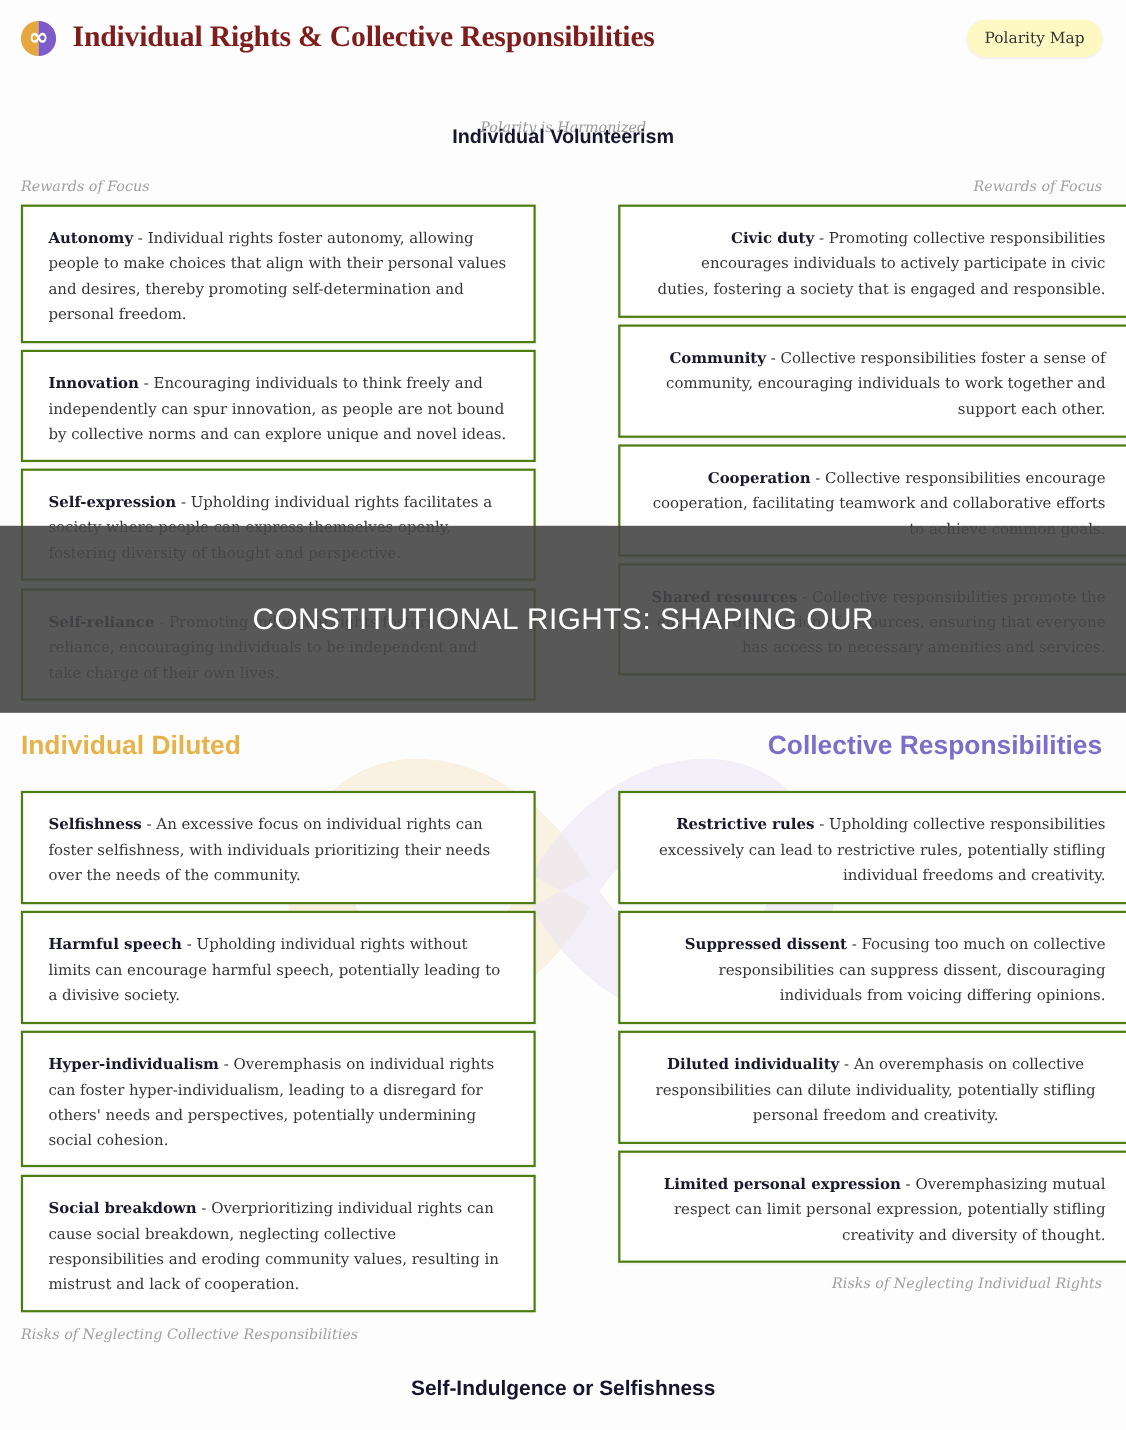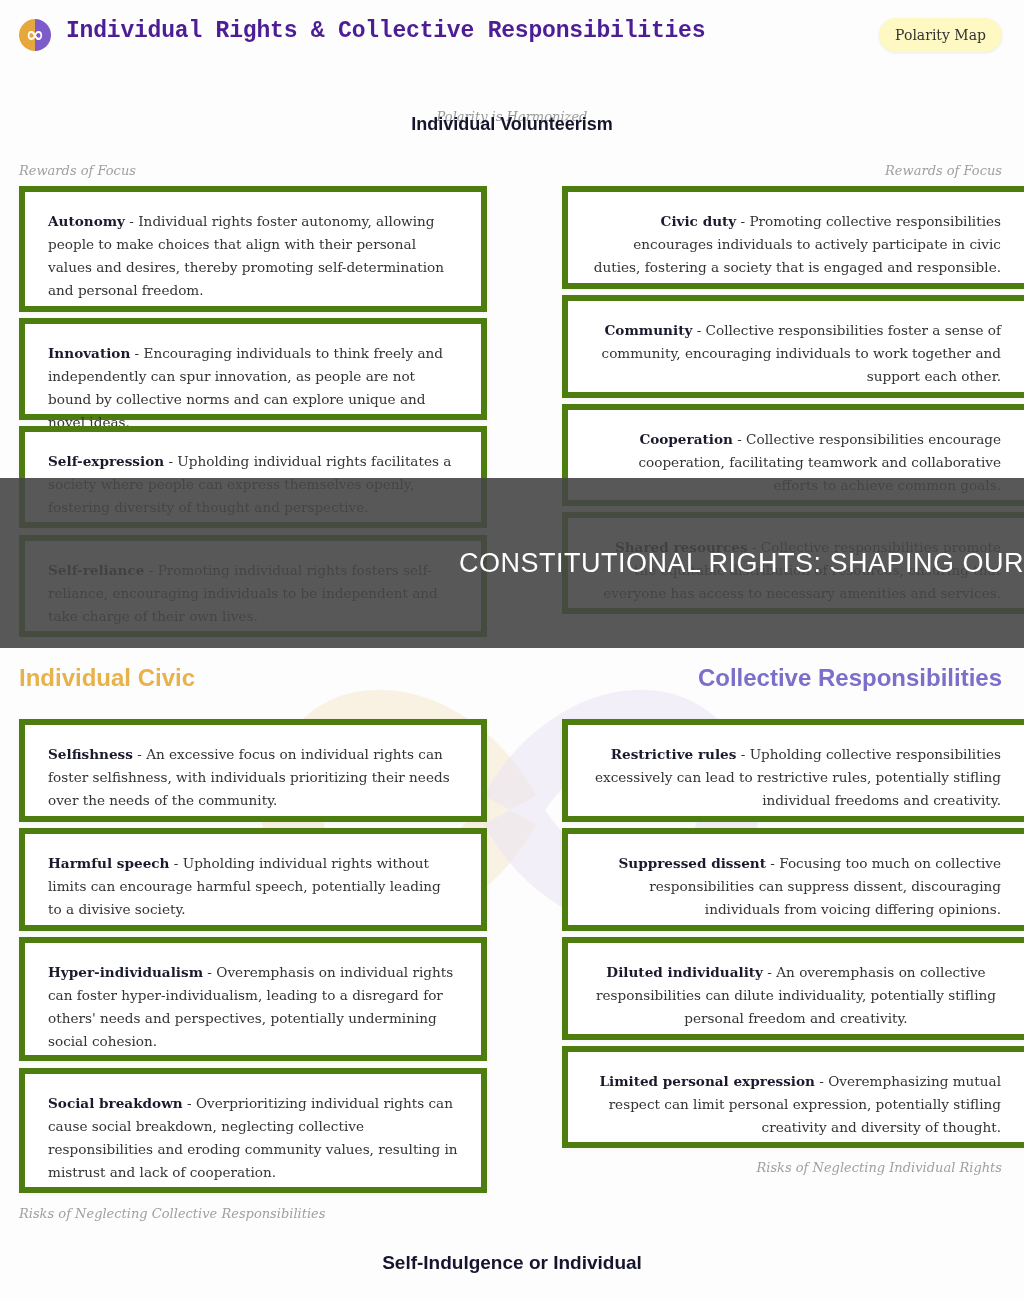--- a/index.html
+++ b/index.html
@@ -4,41 +4,41 @@
 <style>
   * { box-sizing: border-box; margin: 0; padding: 0; }
   html, body { width: 1024px; height: 1300px; background: #fdfdfd; overflow: hidden; }
   body { position: relative; font-family: "DejaVu Serif", serif; color: #2a2a35; }
 
   .header { position: absolute; left: 0; top: 0; width: 1024px; height: 70px; }
   .logo { position: absolute; left: 19px; top: 19px; width: 32px; height: 32px; border-radius: 50%; overflow: hidden; display: flex; }
   .logo .l { width: 50%; height: 100%; background: #e6a83c; }
   .logo .r { width: 50%; height: 100%; background: #7d5bc9; }
   .logo .inf { position: absolute; left: 0; top: 0; width: 32px; height: 32px; display: flex; align-items: center; justify-content: center; color: #fff; font-family: "DejaVu Sans", sans-serif; font-size: 22px; font-weight: bold; line-height: 32px; }
-  .title { position: absolute; left: 66px; top: 18px; font-family: Liberation Mono, monospace; font-weight: bold; font-size: 23px; color: #4c1d95; letter-spacing: -0.2px; }
+  .title { position: absolute; left: 66px; top: 18px; font-family: Liberation Serif, serif; font-weight: bold; font-size: 27px; color: #7f1d1d; letter-spacing: -0.2px; }
   .pill { position: absolute; right: 22px; top: 18px; height: 34px; padding: 0 16px; border-radius: 17px; background: #fef9c3; box-shadow: 0 1px 3px rgba(0,0,0,0.08); font-family: "DejaVu Serif", serif; font-size: 14px; color: #333; display: flex; align-items: center; }
 
   .subtitle { position: absolute; left: 0; width: 1024px; text-align: center; top: 94px; font-style: italic; font-size: 13px; color: #999; font-family: "DejaVu Serif", serif; margin-top: 15px; }
   .top-heading { position: absolute; left: 0; width: 1024px; text-align: center; top: 114px; font-family: "Liberation Sans", sans-serif; font-weight: bold; font-size: 18px; color: #15152e; }
 
   .cap { position: absolute; font-style: italic; font-size: 13px; color: #a0a0a0; font-family: "DejaVu Serif", serif; }
 
-  .card { position: absolute; background: #ffffff; border: 6px solid #4d7c0f; box-shadow: 0 1px 4px rgba(0,0,0,0.05); padding: 18px 23px 0 23px; font-size: 13.6px; line-height: 23px; color: #333; }
+  .card { position: absolute; background: #ffffff; border: 2px solid #4d7c0f; box-shadow: 0 1px 4px rgba(0,0,0,0.05); padding: 18px 23px 0 23px; font-size: 13.6px; line-height: 23px; color: #333; }
   .card.right { text-align: right; }
   .card b { color: #1a1a2e; }
 
   .col-left { left: 19px; width: 468px; }
   .col-right { left: 562px; width: 468px; }
 
   .sec-heading { position: absolute; top: 664px; font-family: "Liberation Sans", sans-serif; font-weight: bold; font-size: 24px; }
   .bg-infinity { position: absolute; left: 250px; top: 640px; width: 520px; height: 340px; pointer-events: none; }
 
   .bottom-heading { position: absolute; left: 0; width: 1024px; text-align: center; top: 1252px; font-family: "Liberation Sans", sans-serif; font-weight: bold; font-size: 19px; color: #15152e; }
 
-  .overlay { position: absolute; left: 0; top: 478px; width: 1024px; height: 170px; background: rgba(70,70,70,0.9); display: flex; flex-direction: column; align-items: flex-end; justify-content: center; }
+  .overlay { position: absolute; left: 0; top: 478px; width: 1024px; height: 170px; background: rgba(70,70,70,0.9); display: flex; flex-direction: column; align-items: center; justify-content: center; }
   .overlay .l1 { font-family: "Liberation Sans", sans-serif; font-size: 27px; color: #ffffff; letter-spacing: 0.5px; line-height: 40px; }
   .overlay .l2 { font-family: "Liberation Sans", sans-serif; font-size: 38px; color: #f5c030; letter-spacing: 0.5px; line-height: 48px; }
 </style>
 </head>
 <body>
 
 <div class="header">
   <div class="logo">
     <div class="l"></div>
       <div class="r"></div>
@@ -78,21 +78,21 @@
 </div>
 <div class="card col-right right" style="top:512px; height:102px;">
   <b>Shared resources</b><span> - Collective responsibilities promote the equitable distribution of resources, ensuring that everyone has access to necessary amenities and services.</span>
 </div>
 
 <svg class="bg-infinity" viewBox="0 0 520 340">
   <path d="M260 170 C 200 60, 60 40, 40 170 C 60 300, 200 280, 260 170" fill="none" stroke="#f7ead0" stroke-width="60" opacity="0.6"></path>
   <path d="M260 170 C 320 60, 460 40, 480 170 C 460 300, 320 280, 260 170" fill="none" stroke="#ebe6f5" stroke-width="60" opacity="0.6"></path>
 </svg>
 
-<div class="sec-heading" style="left: 19px; color: rgb(232, 178, 74);">Individual Civic</div>
+<div class="sec-heading" style="left: 19px; color: rgb(232, 178, 74);">Individual Diluted</div>
 <div class="sec-heading" style="right: 22px; color: rgb(123, 111, 201);">Collective Responsibilities</div>
 
 <div class="card col-left" style="top:719px; height:103px;">
   <b>Selfishness</b><span> - An excessive focus on individual rights can foster selfishness, with individuals prioritizing their needs over the needs of the community.</span>
 </div>
 <div class="card col-left" style="top:828px; height:103px;">
   <b>Harmful speech</b><span> - Upholding individual rights without limits can encourage harmful speech, potentially leading to a divisive society.</span>
 </div>
 <div class="card col-left" style="top:937px; height:124px;">
   <b>Hyper-individualism</b><span> - Overemphasis on individual rights can foster hyper-individualism, leading to a disregard for others' needs and perspectives, potentially undermining social cohesion.</span>
@@ -110,17 +110,17 @@
 <div class="card col-right right" style="top:937px; height:103px;text-align:center;">
   <b>Diluted individuality</b><span> - An overemphasis on collective responsibilities can dilute individuality, potentially stifling personal freedom and creativity.</span>
 </div>
 <div class="card col-right right" style="top:1046px; height:102px;">
   <b>Limited personal expression</b><span> - Overemphasizing mutual respect can limit personal expression, potentially stifling creativity and diversity of thought.</span>
 </div>
 
 <div class="cap" style="right:22px; top:1160px;margin-left:36px;">Risks of Neglecting Individual Rights</div>
 <div class="cap" style="left:19px; top:1206px;">Risks of Neglecting Collective Responsibilities</div>
 
-<div class="bottom-heading">Self-Indulgence or Individual</div>
+<div class="bottom-heading">Self-Indulgence or Selfishness</div>
 
 <div class="overlay">
   <div class="l1">CONSTITUTIONAL RIGHTS: SHAPING OUR</div>
 </div>
 
 </body></html>

